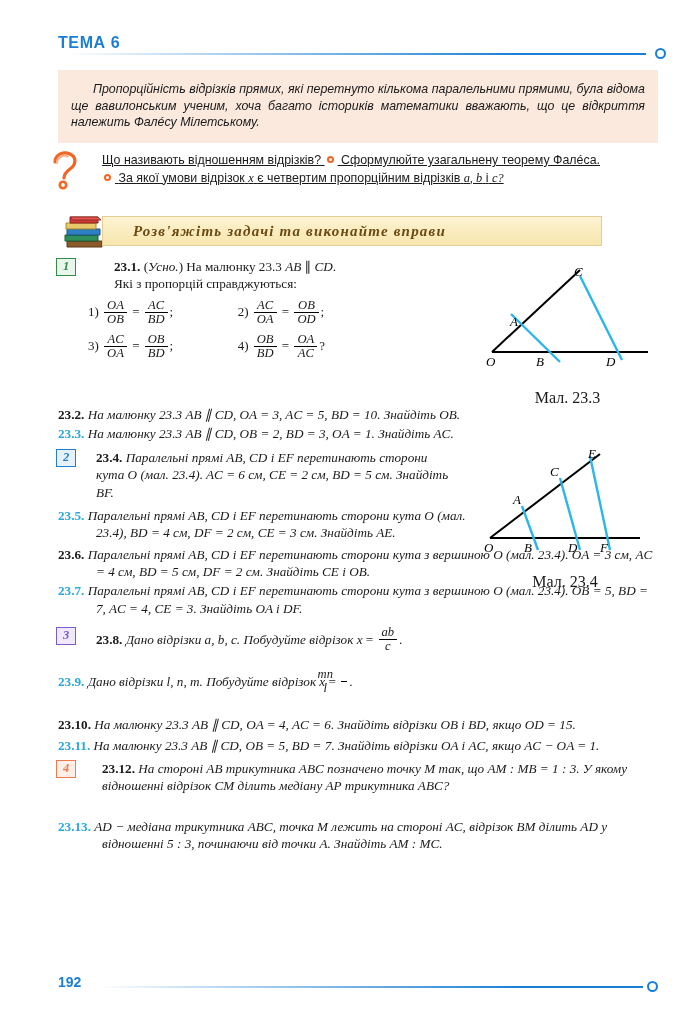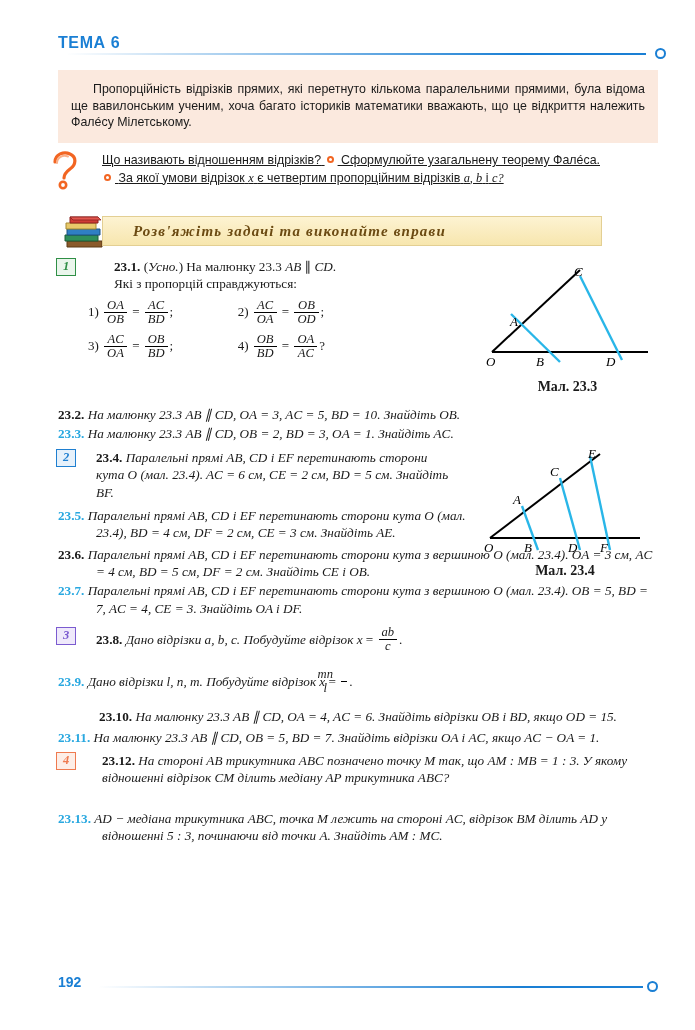--- a/index.html
+++ b/index.html
@@ -25,21 +25,21 @@
   .rule-dot{
     position:absolute;right:0;top:0;width:11px;height:11px;border-radius:50%;
     border:2px solid #1a7fd4;background:#fff;box-sizing:border-box;
   }
 
   
   .intro{
     position:absolute;left:58px;top:70px;width:600px;
     background:#fbe9de;padding:11px 13px 12px 13px;box-sizing:border-box;
     font-family:"Liberation Sans",sans-serif;font-size:12.4px;line-height:16.5px;
-    text-align:justify;color:#1a1a1a;
+    text-align:justify;color:#1a1a1a;font-style:italic;
   }
   .intro p{margin:0;text-indent:22px;}
 
   
   .questions{position:absolute;left:58px;top:152px;width:600px;text-decoration:underline;}
   .qmark{
     position:absolute;left:-10px;top:-2px;width:34px;height:40px;
   }
   .qtext{
     margin-left:44px;font-family:"Liberation Sans",sans-serif;
@@ -94,21 +94,21 @@
   .frac .d{display:block;padding:0 3px;border-top:1.2px solid #000;}
 
   .propline{margin:7px 0 4px 0;padding-left:30px;font-size:13px;}
   .propitem{display:inline-block;vertical-align:middle;}
   .propgap{display:inline-block;width:58px;}
 
   
   .fig{position:absolute;}
   .figcap{
     text-align:center;font-family:"Liberation Serif",serif;
-    font-size:14px;margin-top:1px;font-weight:bold;
+    font-size:16px;margin-top:11px;
   }
 
   .footer{position:absolute;left:58px;bottom:36px;width:600px;height:20px;}
   .pageno{
     font-family:"Liberation Sans",sans-serif;font-weight:bold;
     font-size:14px;color:#1a7fd4;position:absolute;left:0;top:0;
   }
   .frule{position:absolute;left:40px;top:7px;width:560px;height:11px;}
   .frule .rule-line{width:545px;}
 </style>
@@ -283,21 +283,21 @@
         <span class="it">Дано відрізки l, n, m. Побудуйте відрізок</span>
         <span class="it">x</span>
         <span>=</span>
         <span class="frac">
           <span class="n">mn</span>
           <span class="d">l</span>
         </span><span>.</span>
       </div>
     </div>
 
-    <div class="prob hang2" style="margin-top:12px;text-align:center;">
+    <div class="prob hang2" style="margin-top:20px;">
       <span class="num">23.10.</span>
       <span class="it">На малюнку 23.3 AB ∥ CD, OA = 4, AC = 6. Знайдіть відрізки OB і BD, якщо OD = 15.</span>
     </div>
 
     <div class="prob hang2" style="margin-top:3px;">
       <span class="num blue">23.11.</span>
       <span class="it">На малюнку 23.3 AB ∥ CD, OB = 5, BD = 7. Знайдіть відрізки OA і AC, якщо AC − OA = 1.</span>
     </div>
 
     <div class="prob" style="margin-top:6px;min-height:56px;">

